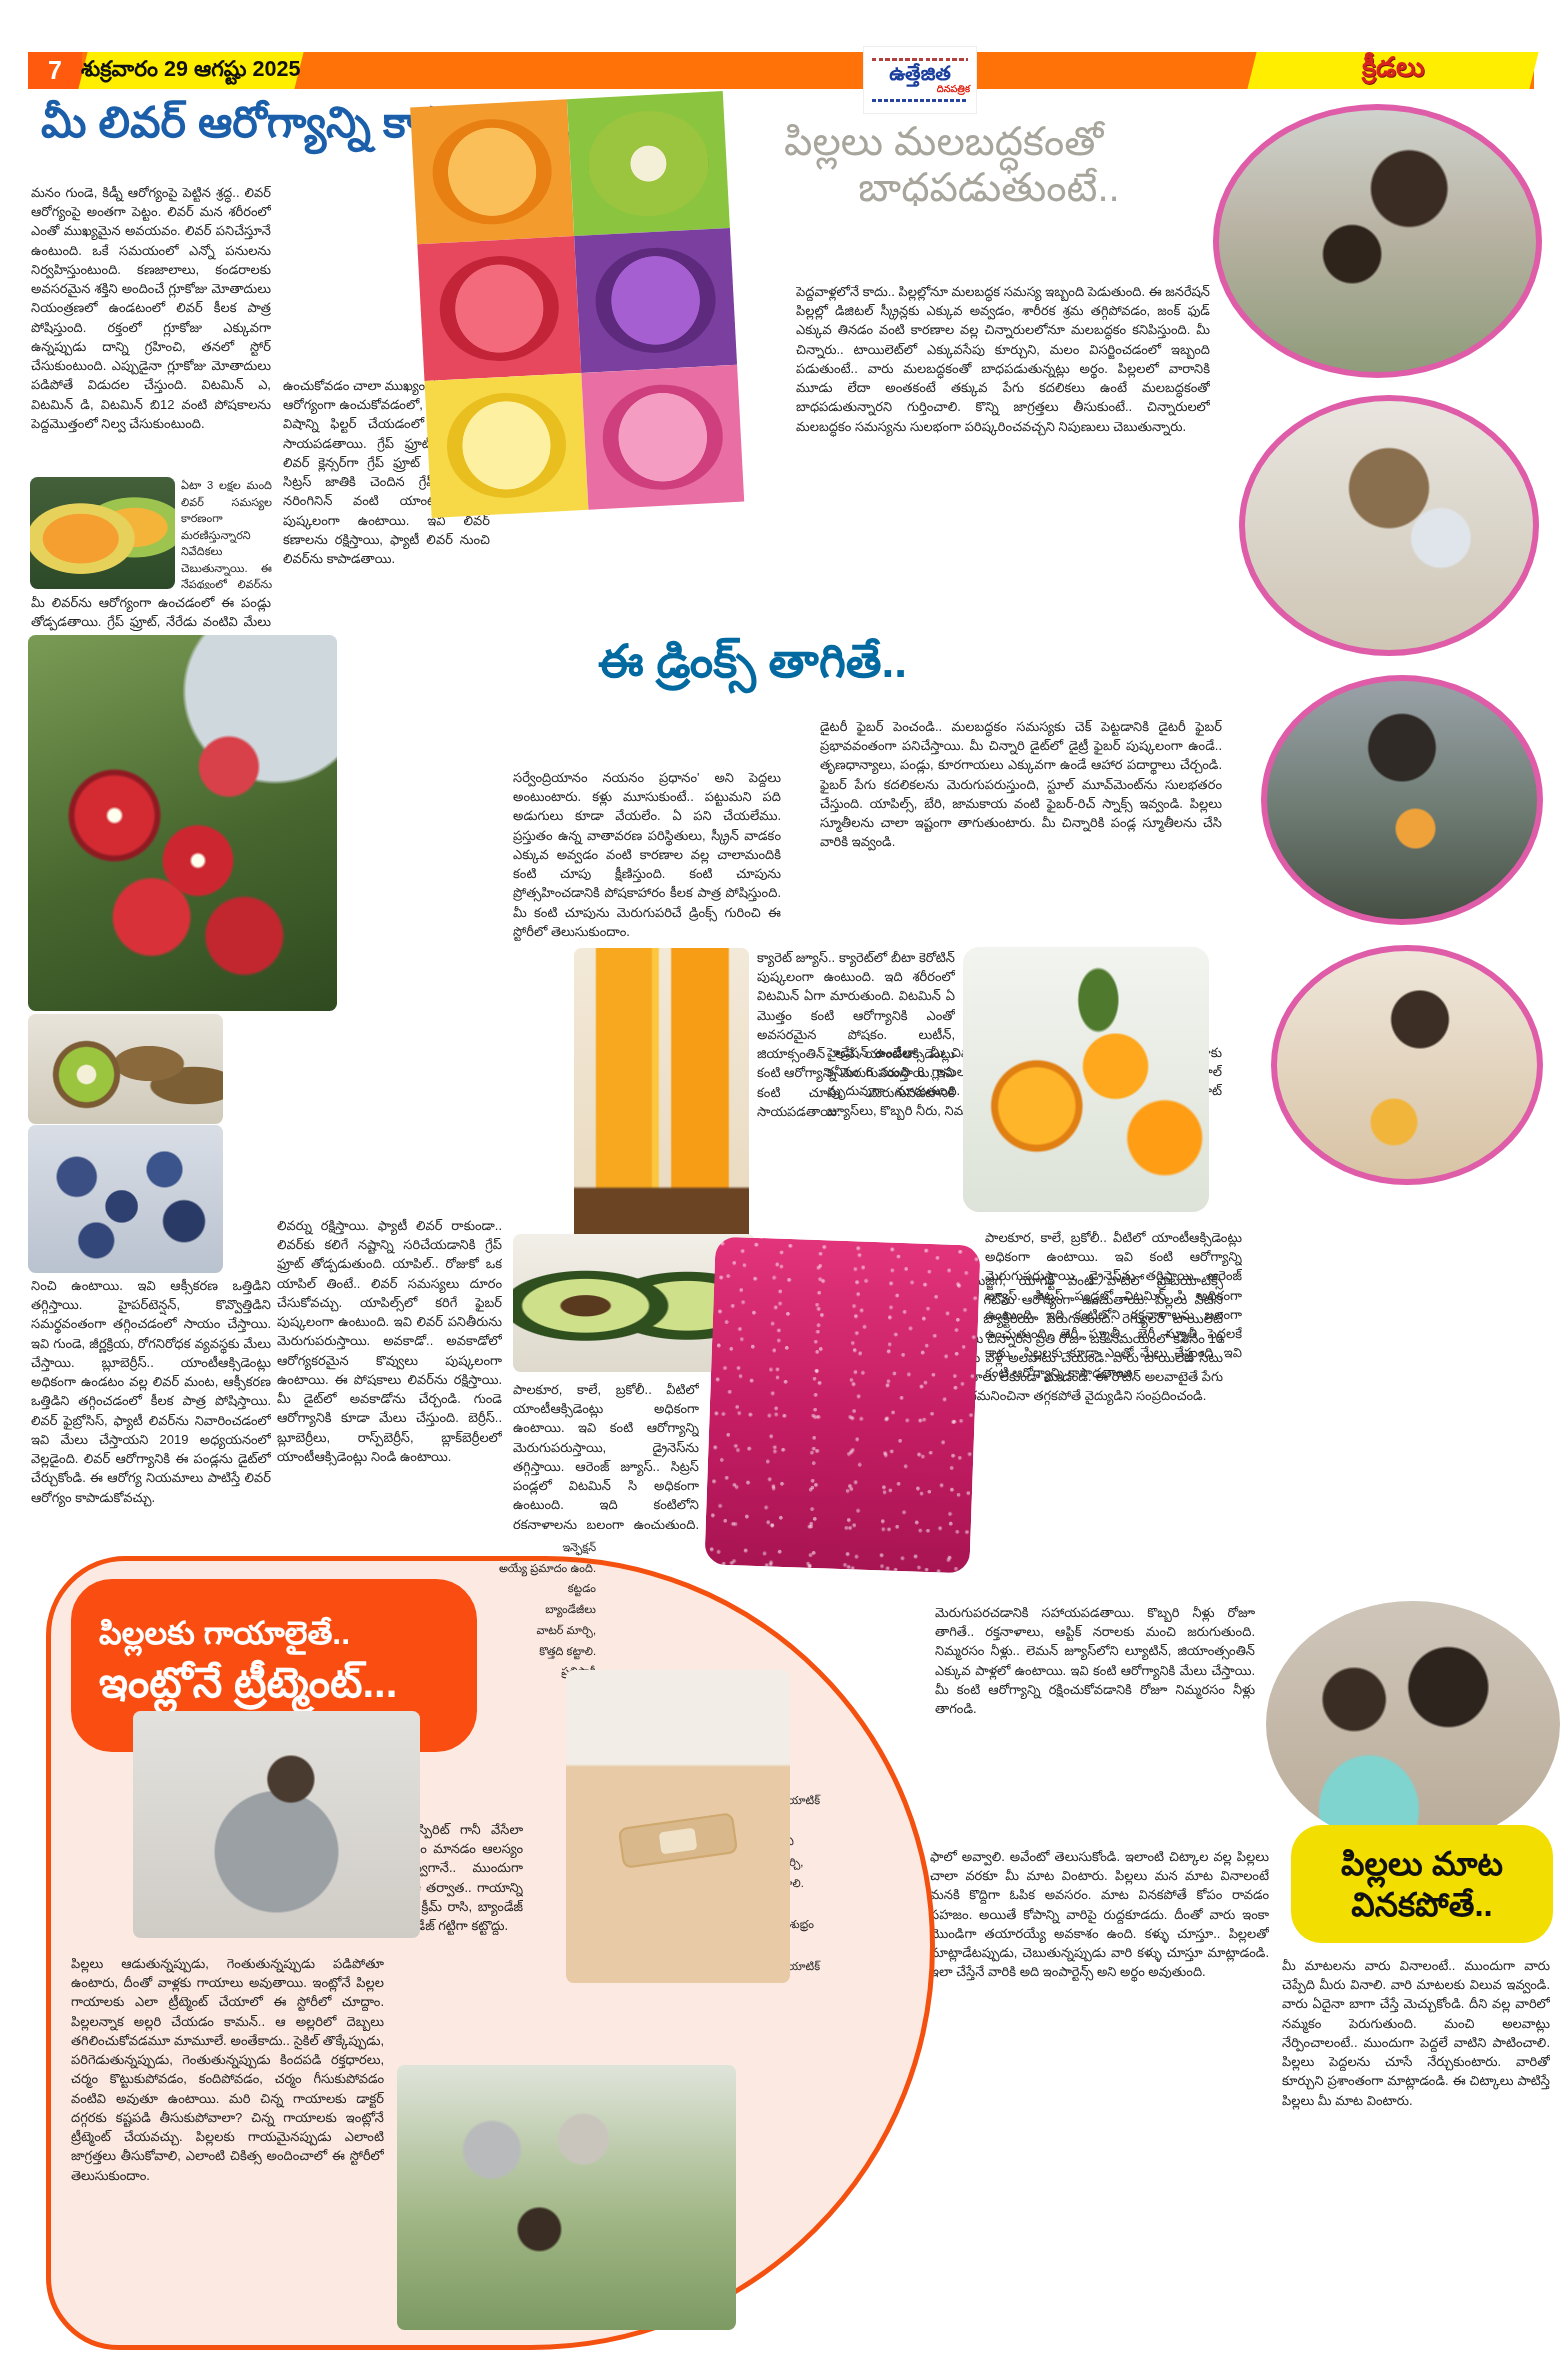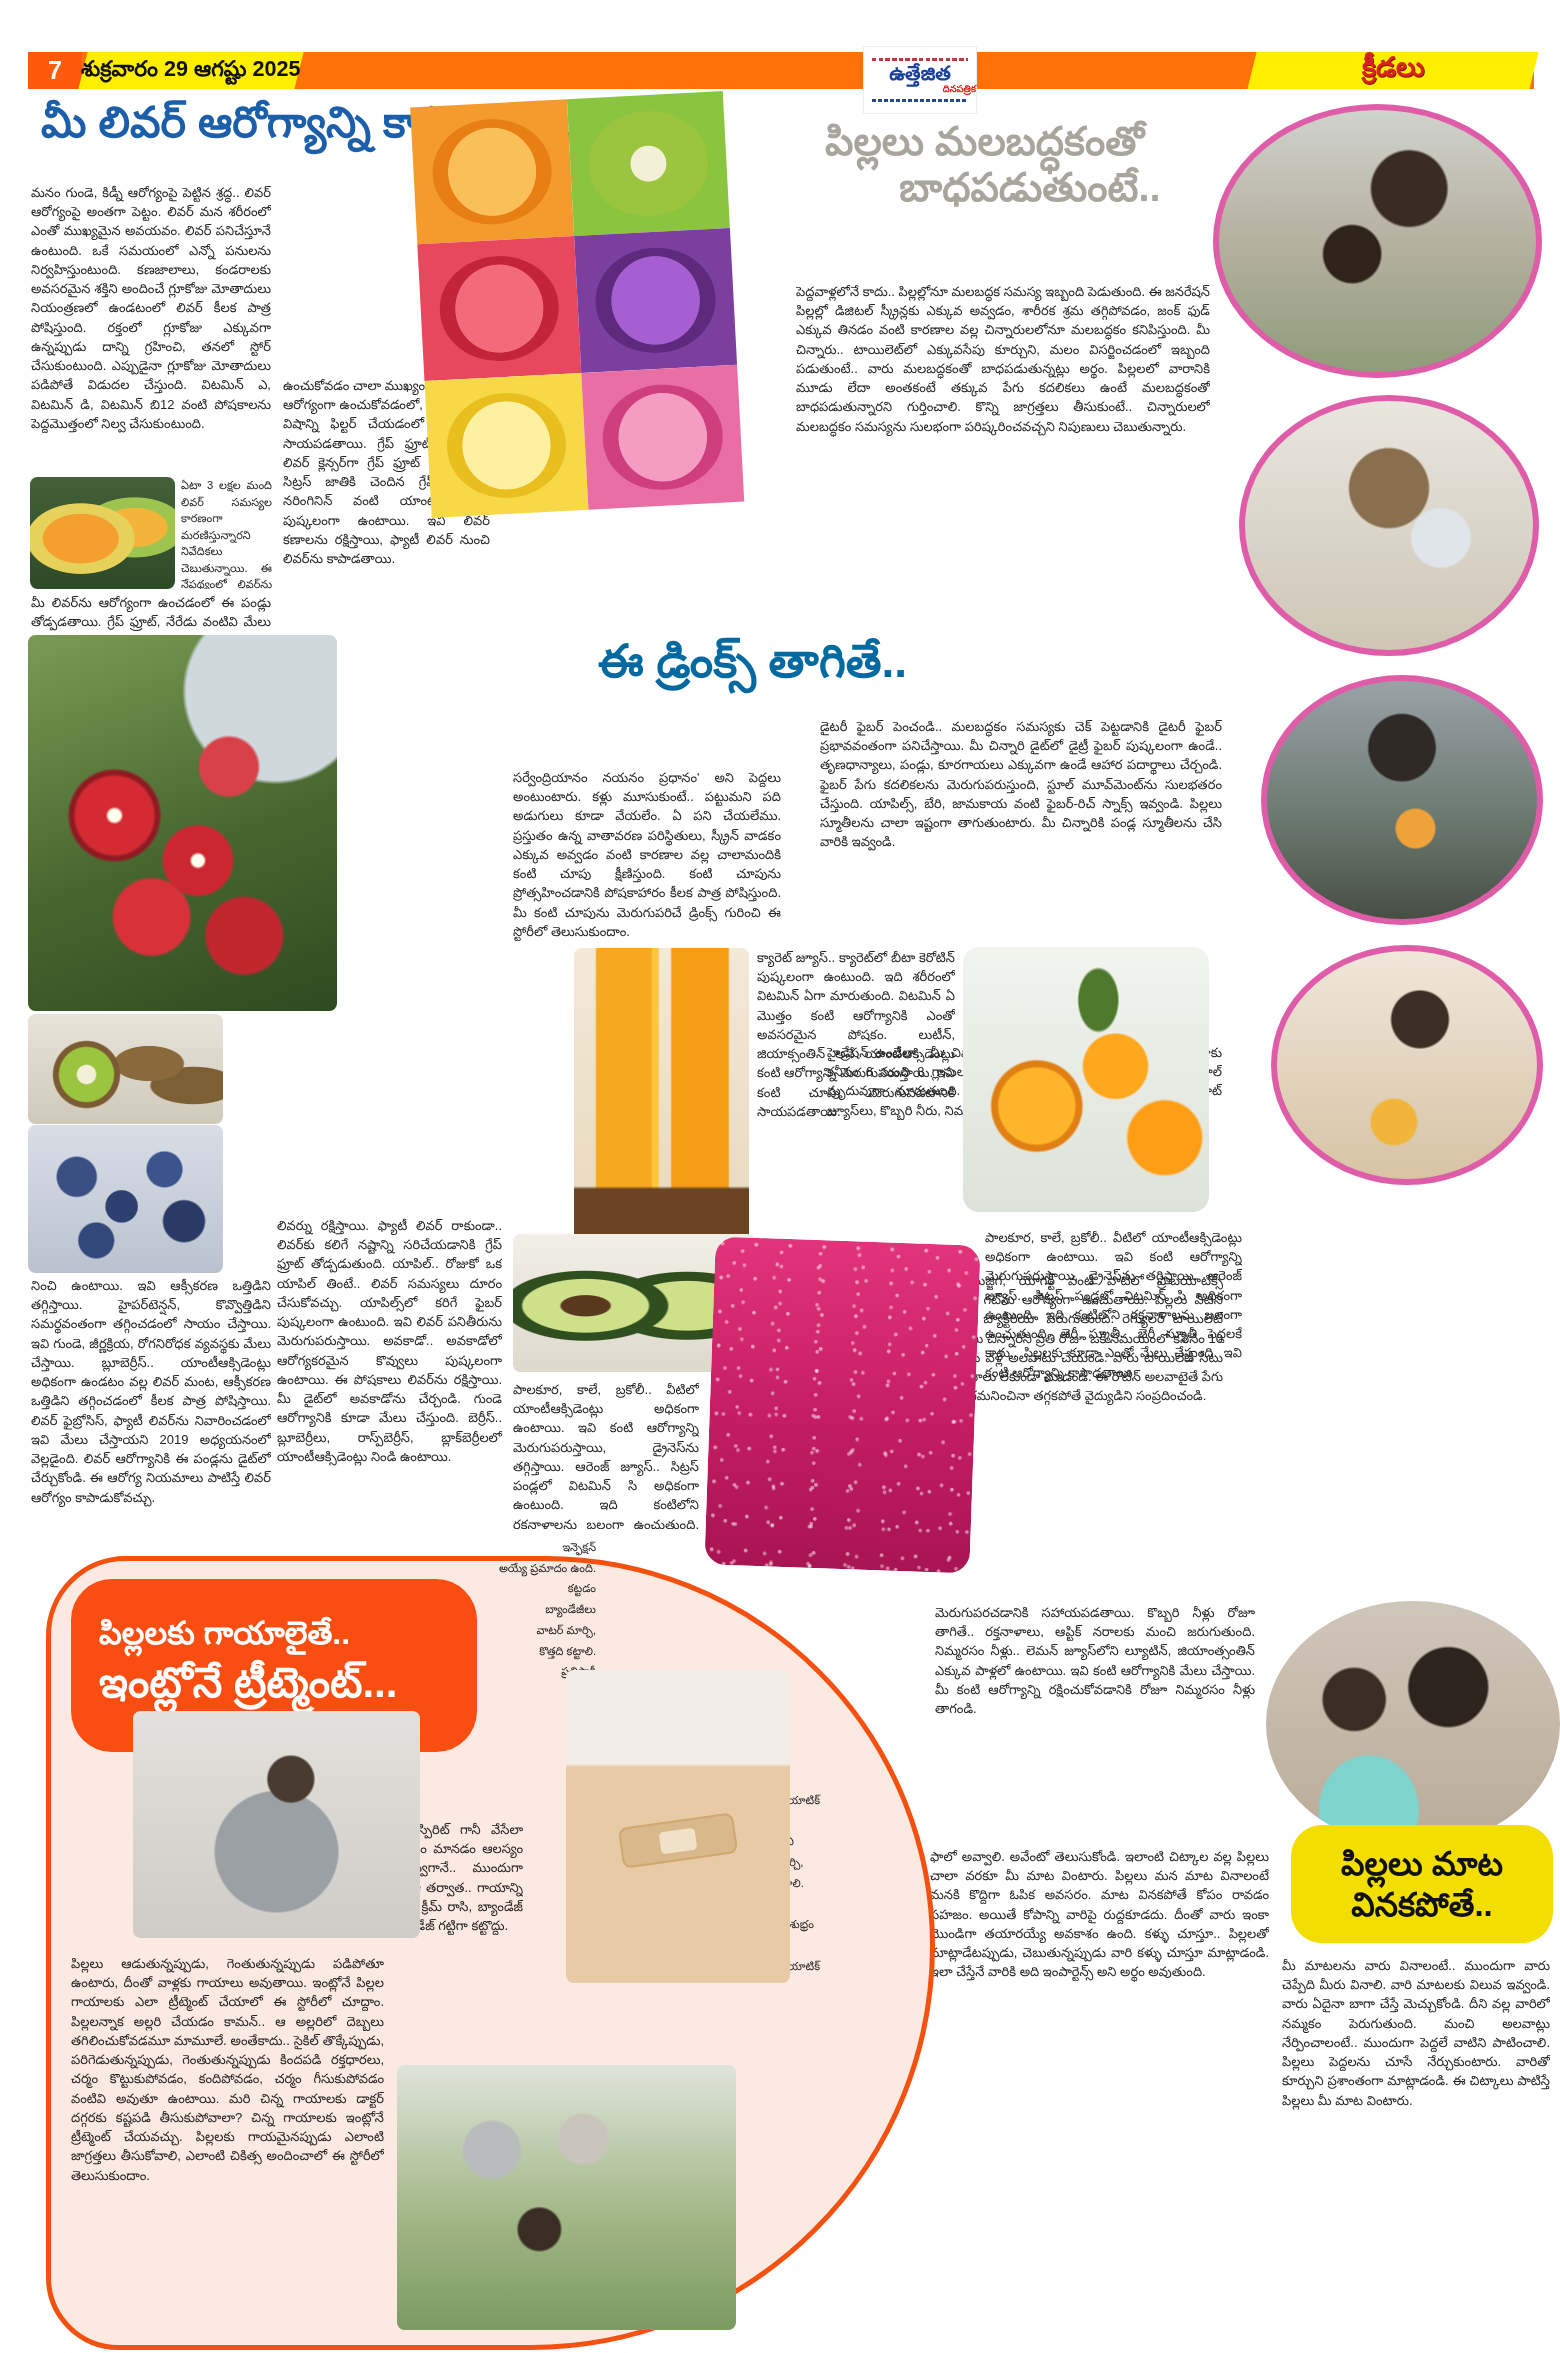--- a/index.html
+++ b/index.html
@@ -11,29 +11,29 @@
   
   .topbar{left:28px;top:52px;width:1506px;height:37px;background:#ff7208;}
   .pagenum{left:28px;top:52px;width:54px;height:37px;background:#ff5a0d;color:#fff;
            font-size:25px;font-weight:bold;display:flex;align-items:center;justify-content:center;}
   .datestrip{left:83px;top:52px;width:216px;height:37px;background:#ffee00;
              transform:skewX(-14deg);display:flex;align-items:center;justify-content:center;}
   .datestrip span{transform:skewX(14deg);font-size:21.6px;font-weight:bold;color:#111;white-space:nowrap;}
   .masthead{left:863px;top:46px;width:112px;height:66px;background:#fff;border:0.7px solid #eee;
             display:flex;flex-direction:column;align-items:center;justify-content:center;z-index:5;}
   .mast-title{color:#1a3f9e;font-size:20px;font-weight:bold;line-height:1;}
-  .mast-sub{color:#e02010;font-size:9.7px;font-weight:bold;align-self:flex-end;}
+  .mast-sub{color:#e02010;font-size:9.7px;font-weight:bold;align-self:flex-end;margin-right:6px;}
   .microline{width:85%;height:3px;background:repeating-linear-gradient(90deg,#b0413e 0 4.5px,#fff 4.5px 6.7px);margin:2.2px 0;}
   .microline.blue{background:repeating-linear-gradient(90deg,#27459e 0 3.7px,#fff 3.7px 6px);}
   .sports{left:1252px;top:52px;width:282px;height:37px;background:#ffee00;transform:skewX(-14deg);
           display:flex;align-items:center;justify-content:center;}
   .sports span{transform:skewX(14deg);font-size:27px;font-weight:bold;color:#d8241c;text-shadow:0.7px 0.7px 0 #7a1511;}
   
   .h-liver{left:41px;top:98px;width:745px;font-size:43px;font-weight:bold;color:#1b5faa;white-space:nowrap;}
-  .h-consti{left:784px;top:118px;width:462px;color:#a8a69c;font-weight:bold;line-height:1.15;margin-left:41px;}
+  .h-consti{left:784px;top:118px;width:462px;color:#a8a69c;font-weight:normal;line-height:1.15;}
   .h-consti .l1{font-size:40px;display:block;}
   .h-consti .l2{font-size:40px;display:block;text-align:center;padding-right:52px;}
   .h-drinks{left:484px;top:634px;width:537px;text-align:center;color:#0369a1;font-weight:bold;line-height:1.2;}
   .h-drinks .l1{font-size:46px;display:block;}
   .h-drinks .l2{font-size:46px;display:block;}
   .h-injuries{left:71px;top:1579px;width:406px;height:173px;background:#f94d12;border-radius:41px;
               color:#fff;font-weight:bold;display:flex;flex-direction:column;justify-content:center;
               padding-left:28px;box-sizing:border-box;z-index:4;}
   .h-injuries .l1{font-size:32px;}
   .h-injuries .l2{font-size:42px;}

